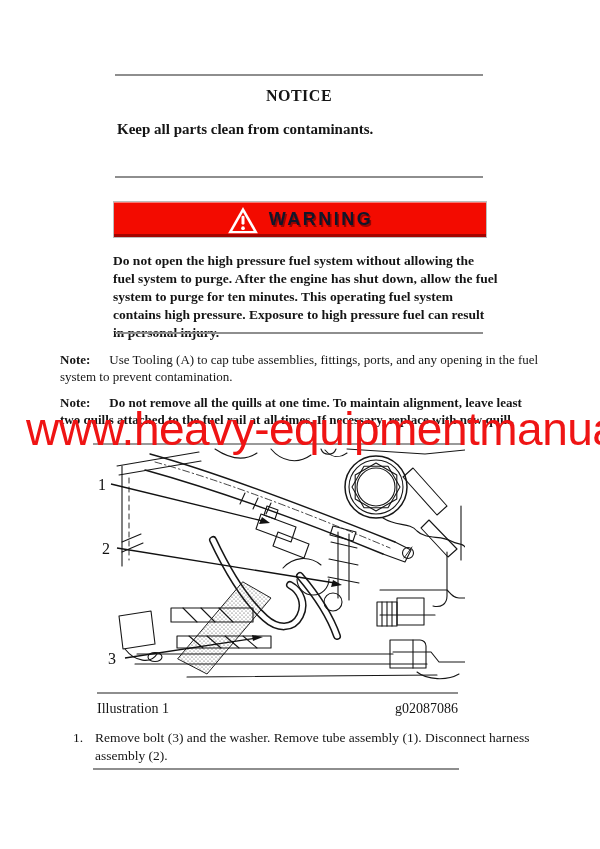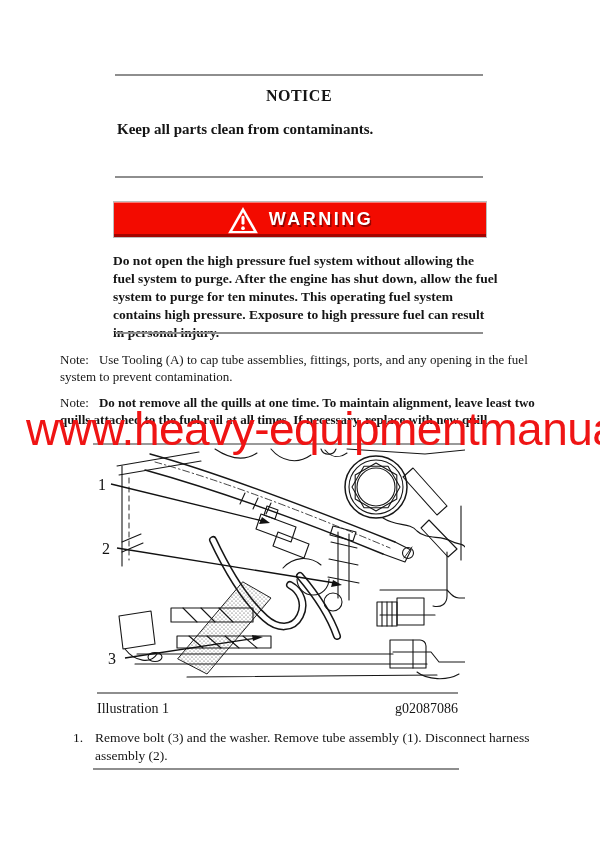--- a/index.html
+++ b/index.html
@@ -18,29 +18,29 @@
     font-weight:bold;font-size:16px;letter-spacing:.5px;}
   .np{position:absolute;left:117px;width:400px;margin:0;font-weight:bold;font-size:15px;line-height:1.3;}
   .np1{top:120px;}
   .np2{top:147px;}
 
   .warn-banner{position:absolute;top:201px;left:113px;width:374px;height:37px;
     background:#f30b00;border:1px solid #bdbdbd;box-sizing:border-box;
     box-shadow:inset 0 1px 0 rgba(255,255,255,.45), inset 0 -3px 0 rgba(96,0,0,.55);
     display:flex;align-items:center;justify-content:center;gap:10px;}
   .warn-label{font-family:"Liberation Sans",sans-serif;font-weight:bold;font-size:18px;
-    color:#ffffff;letter-spacing:2.5px;text-shadow:1.5px 1.5px 0 rgba(70,0,0,.55);}
+    color:#0f172a;letter-spacing:2.5px;text-shadow:1.5px 1.5px 0 rgba(70,0,0,.55);}
   .warn-icon{width:32px;height:28px;display:block;}
   .warn-body{position:absolute;top:252px;left:113px;width:385px;margin:0;
     font-weight:bold;font-size:13.5px;line-height:1.33;}
 
   .note{position:absolute;left:60px;width:484px;margin:0;font-size:13px;line-height:1.32;}
   .note1{top:351px;}
   .note2{top:394px;font-weight:bold;}
-  .note-label{font-weight:normal;margin-right:10px;}
+  .note-label{font-weight:bold;margin-right:19px;}
 
   .watermark{position:absolute;top:406px;left:26px;width:548px;z-index:6;
     font-family:"Liberation Sans",sans-serif;font-size:46px;line-height:1;
     letter-spacing:-.5px;white-space:nowrap;}
 
   .illus{position:absolute;top:448px;left:95px;width:370px;height:240px;}
 
   .cap-row{position:absolute;top:701px;left:97px;width:361px;font-size:14px;
     display:flex;justify-content:space-between;}
   .step{position:absolute;top:729px;left:73px;width:468px;font-size:13.5px;line-height:1.32;}

